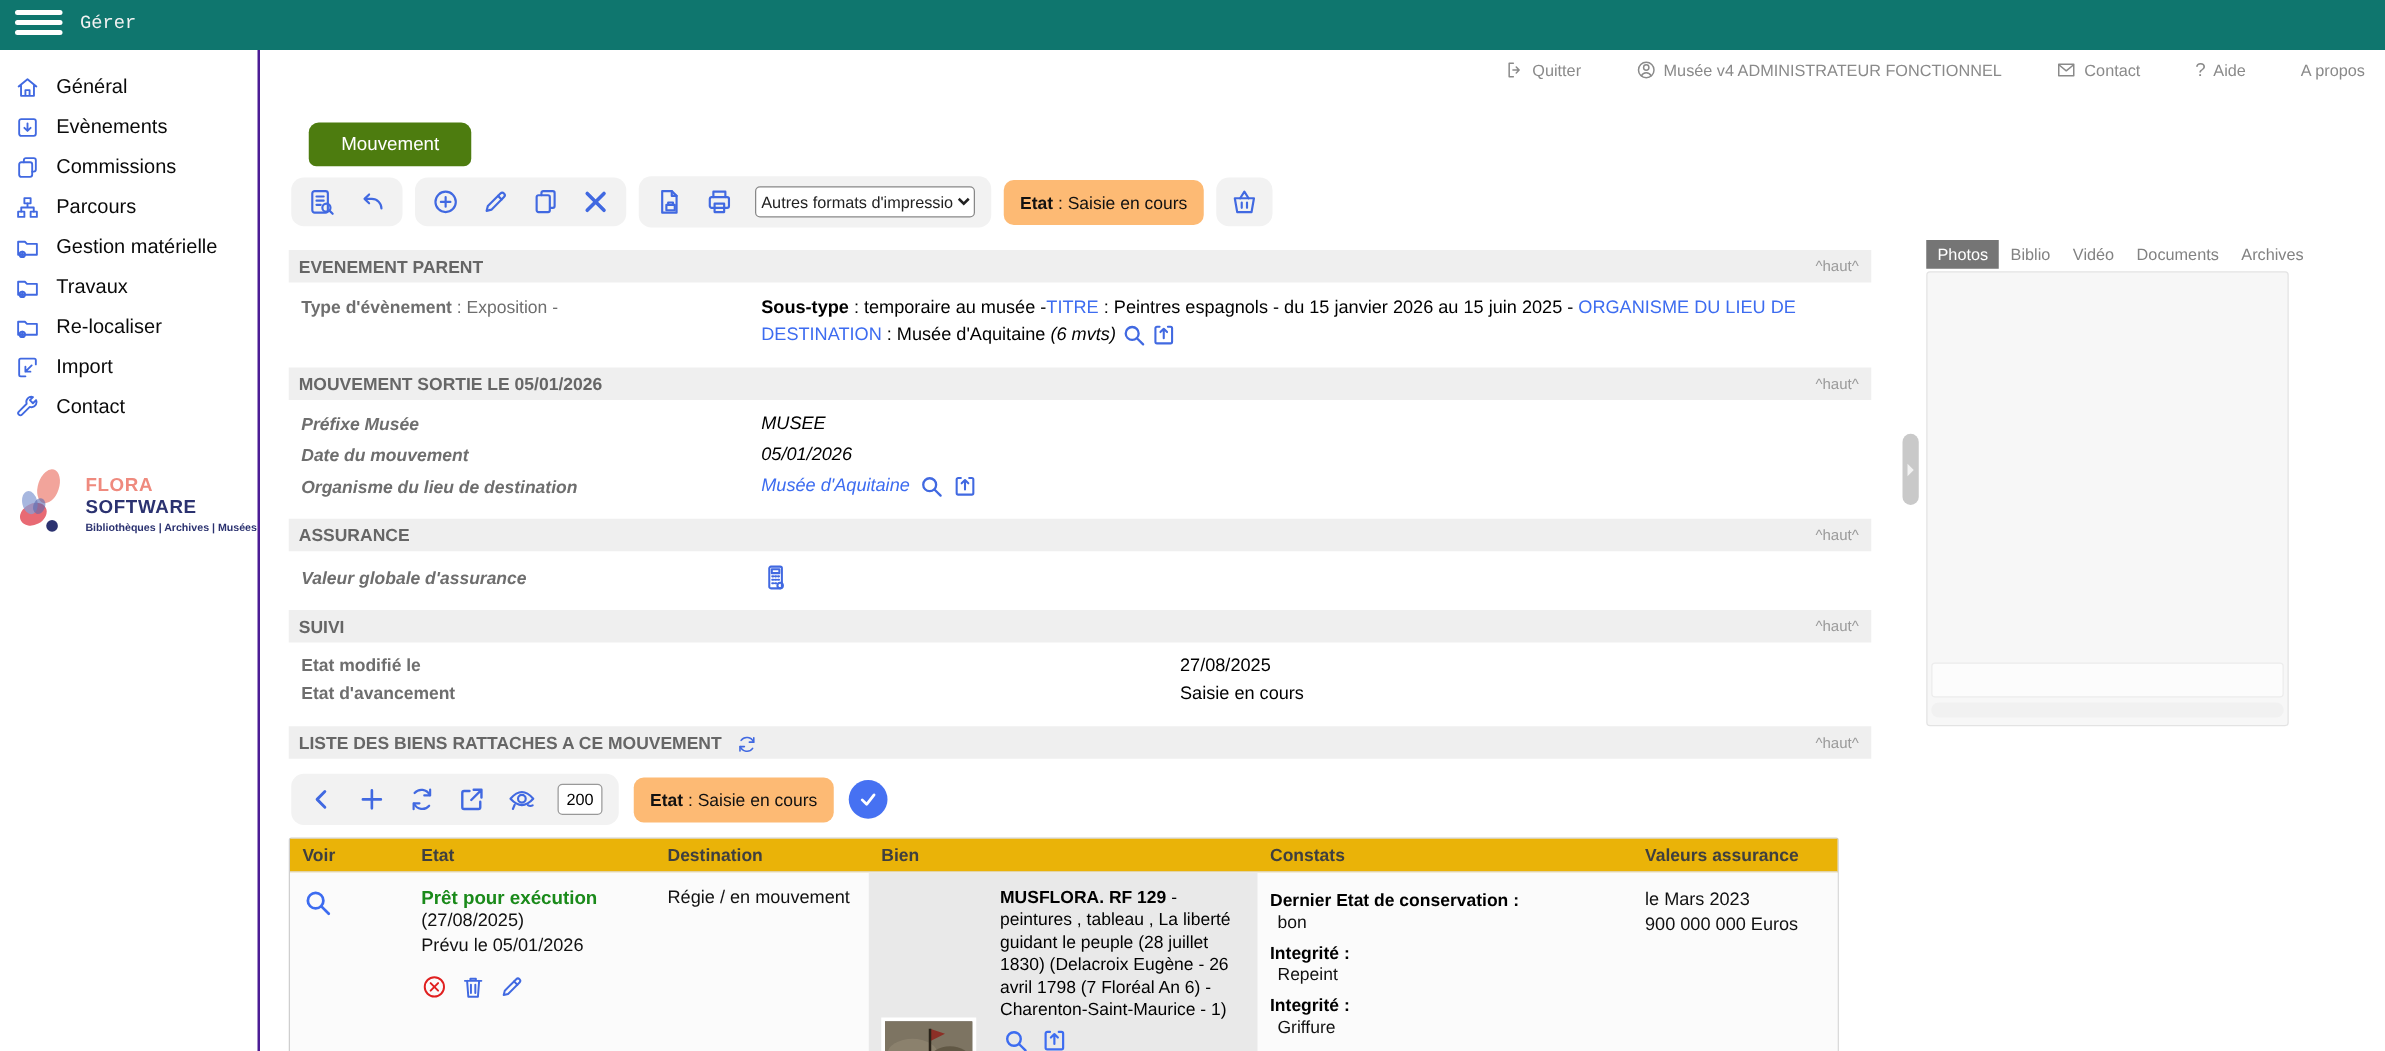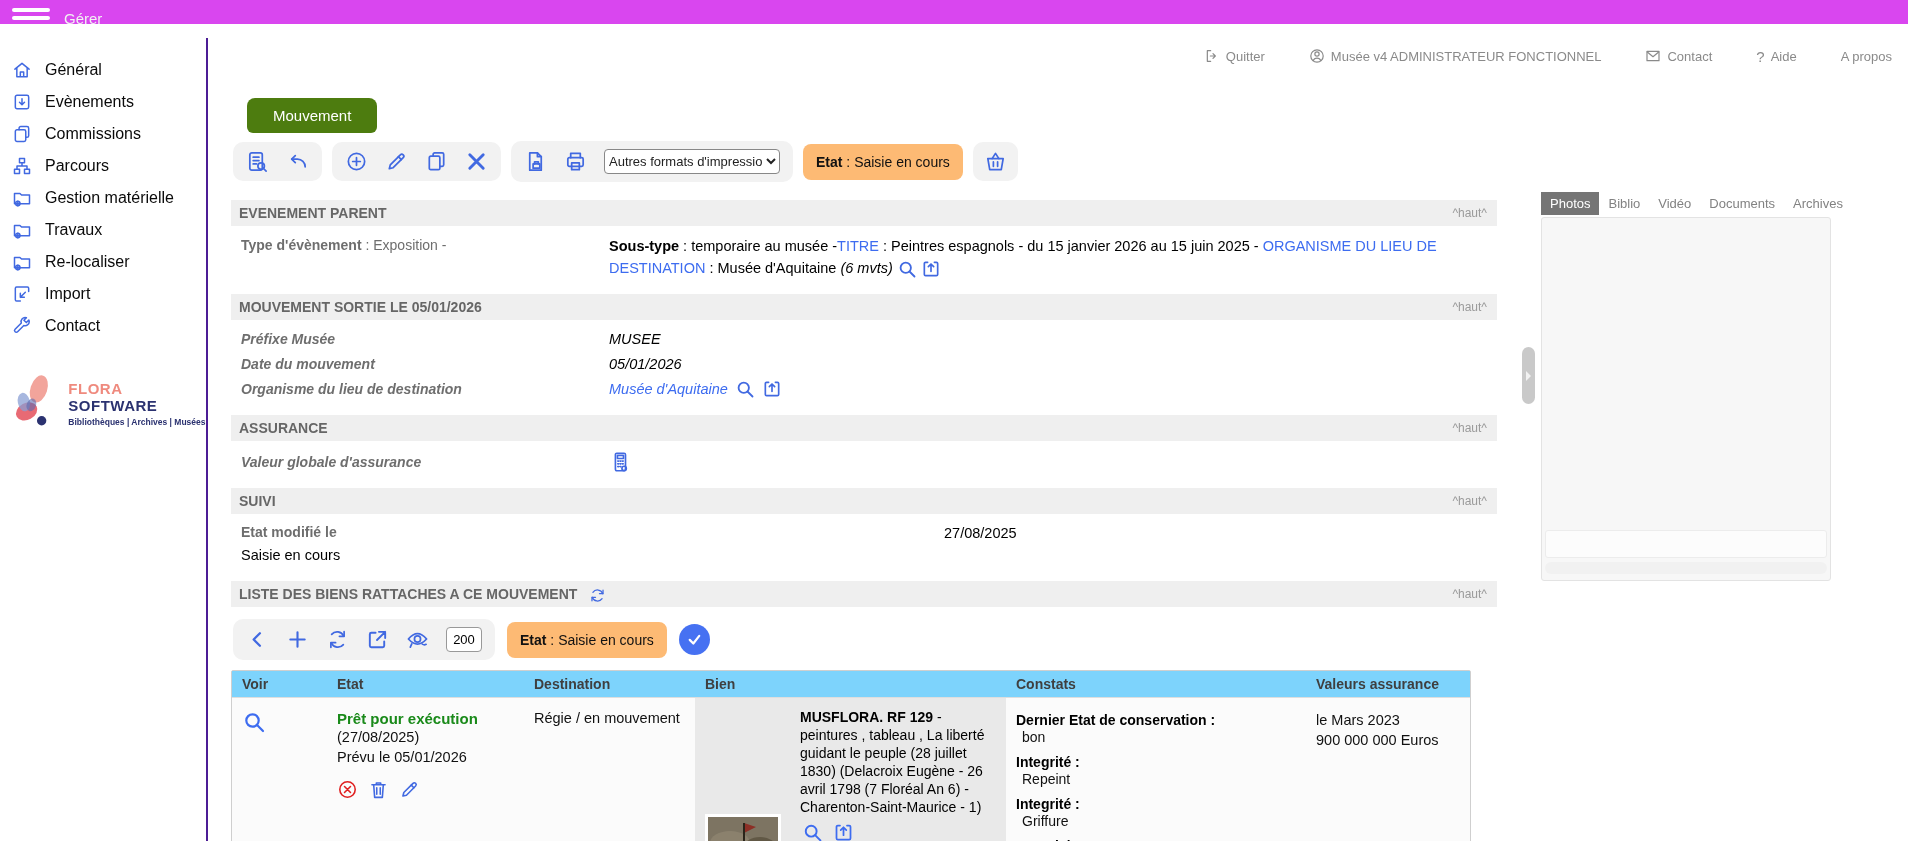--- a/index.html
+++ b/index.html
@@ -5,21 +5,21 @@
   * { margin:0; padding:0; box-sizing:border-box; }
   html,body { width:1908px; height:841px; }
   body {
     position:relative; overflow:hidden; background:#fff;
     font-family:"Liberation Sans", sans-serif; color:#111;
   }
   .ic { display:inline-block; vertical-align:middle; }
   .ic svg, svg.ic { stroke:currentColor; fill:none; stroke-width:1.8; stroke-linecap:round; stroke-linejoin:round; }
 
   
-  .topbar { position:absolute; top:0; left:0; right:0; height:24px; background:#d946ef; z-index:5; }
+  .topbar { position:absolute; top:0; left:0; right:0; height:40px; background:#0f766e; z-index:5;font-family:Liberation Mono, monospace; }
   .hamburger { position:absolute; left:12px; top:8px; width:38px; height:22px; cursor:pointer; }
   .hamburger span { display:block; height:4px; background:#fff; border-radius:2px; margin-bottom:4px; }
   .topbar-menu-label { position:absolute; left:64px; top:0; line-height:38px; color:#f2f2f2; font-size:15px; }
   .topbar-title { position:absolute; right:14px; top:0; line-height:38px; color:#fff; font-size:22px; font-weight:bold; letter-spacing:.3px; }
 
   
   .utilbar { position:absolute; top:38px; left:210px; right:0; height:36px; display:flex; justify-content:flex-end; align-items:center; gap:44px; padding-right:16px; color:#8a8a8a; font-size:13px; }
   .util-item { display:flex; align-items:center; gap:6px; cursor:pointer; white-space:nowrap; }
   .util-item .ic { color:#8a8a8a; }
 
@@ -63,21 +63,21 @@
   .mvts { font-style:italic; }
 
   
   .list-toolbar { display:flex; align-items:center; gap:12px; margin:12px 0 0 2px; }
   .count-input { width:36px; height:25px; border:1px solid #999; border-radius:4px; font-size:13px; text-align:center; font-family:"Liberation Sans",sans-serif; }
   .check-btn { width:31px; height:31px; border-radius:50%; background:#4671f2; display:flex; align-items:center; justify-content:center; cursor:pointer; }
 
   
   .btable { margin-top:10px; width:1240px; border:1px solid #cfcfcf; border-radius:2px; }
   .thead, .trow { display:grid; grid-template-columns:95px 197px 171px 311px 300px 164px; }
-  .thead { background:#7dd3fc; border-bottom:1px solid #dedede; height:27px; align-items:center; font-weight:bold; color:#3f3f3f; font-size:14px; }
+  .thead { background:#eab308; border-bottom:1px solid #dedede; height:27px; align-items:center; font-weight:bold; color:#3f3f3f; font-size:14px; }
   .thead > div { padding-left:10px; }
   .trow { background:#fbfbfb; min-height:240px; }
   .cell { padding:12px 6px 8px 10px; font-size:14.5px; }
   .cell-voir .ic { color:#3d6cf0; width:24px; height:24px; cursor:pointer; }
   .status-green { color:#1a8a1a; font-weight:bold; font-size:15px; }
   .etat-lines { line-height:19px; margin-top:1px; }
   .row-actions { display:flex; gap:10px; margin-top:12px; }
   .row-actions .ic { width:21px; height:21px; cursor:pointer; }
   .act-del { color:#e02020; }
   .act-trash, .act-edit { color:#4169e1; }
@@ -461,20 +461,21 @@
     <div class="sec-h">
       <span>SUIVI</span>
       <span class="haut">^haut^</span>
     </div>
     <div style="margin-top:8px">
       <div class="row2 suivi" style="margin-top:2px">
         <div class="lbl">Etat modifié le</div>
         <div class="val">27/08/2025</div>
       </div>
       <div class="row2 suivi" style="margin-top:0">
+        <div class="lbl">Etat d'avancement</div>
         <div class="val">Saisie en cours</div>
       </div>
     </div>
 
     <div class="sec-h">
       <span>LISTE DES BIENS RATTACHES A CE MOUVEMENT</span>
       <svg class="ic">
           <use href="#i-refresh"></use>
         </svg>
       <span class="haut">^haut^</span>

